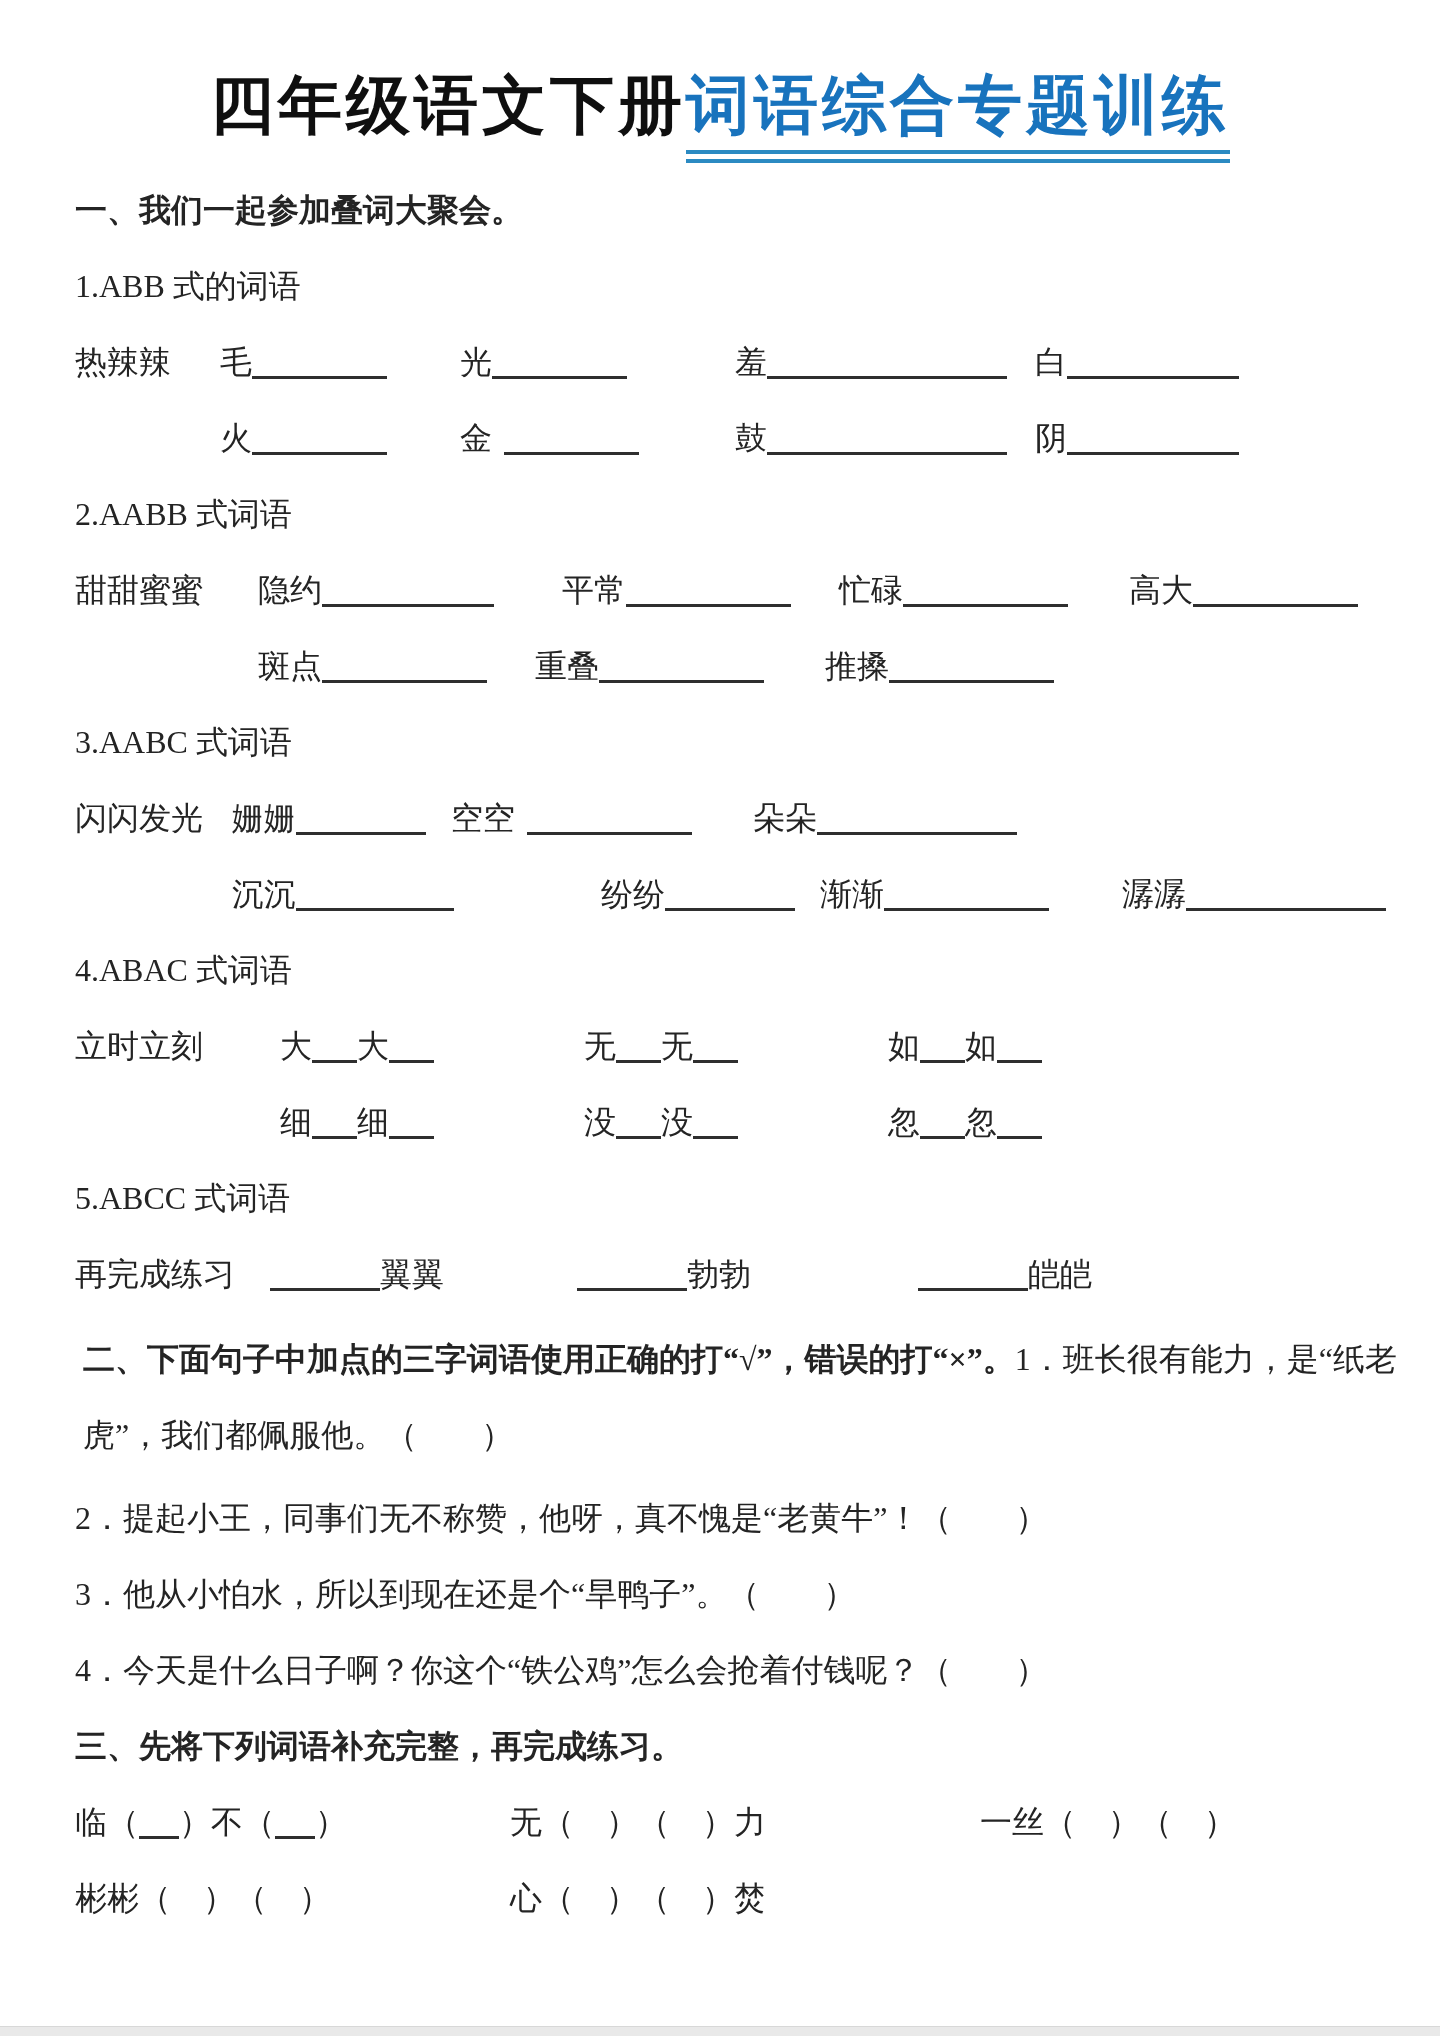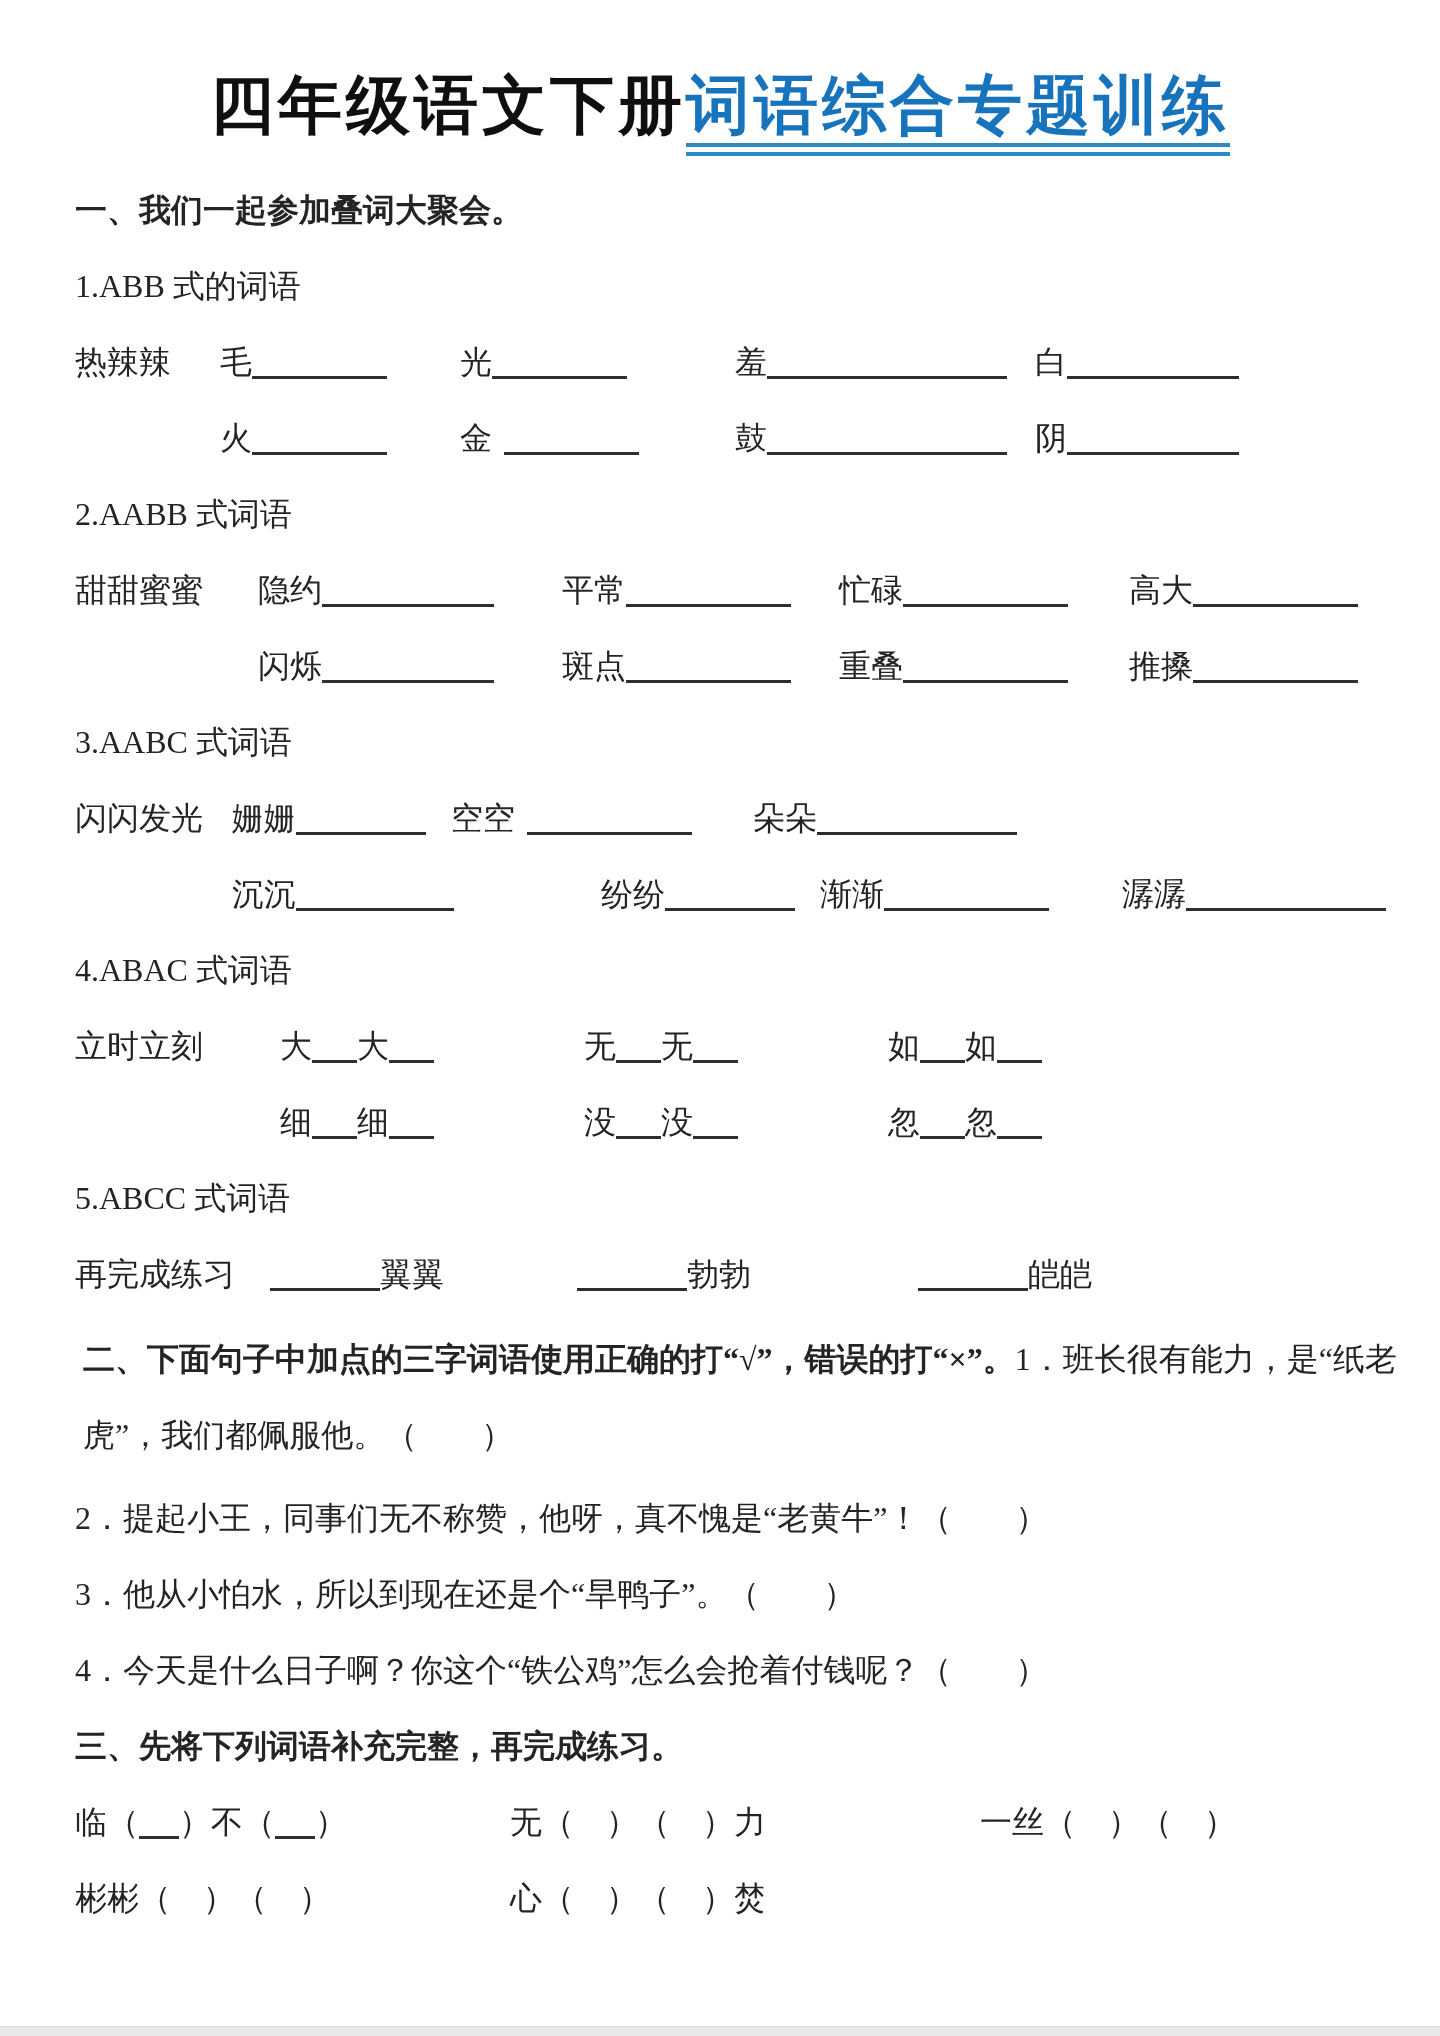--- a/index.html
+++ b/index.html
@@ -18,21 +18,21 @@
     font-family:"Liberation Sans","DejaVu Sans",sans-serif;
     font-weight:bold;
     font-size:64px;
     letter-spacing:4px;
     color:#0f0f0f;
     white-space:nowrap;
   }
   .title .hl{
     color:#1873bd;
     border-bottom:13px double #2b8ac2;
-    padding-bottom:2px;
+    padding-bottom:9px;
   }
 
   
   .content{padding:24px 45px 0 75px;font-size:32px;}
   .line{height:76px;display:flex;align-items:center;white-space:nowrap;}
   .sec-heading{font-weight:bold;}
   .para{margin:8px;line-height:76px;width:1330px;font-size:32px;}
   .para .sec-heading{font-weight:bold;}
 
   
@@ -96,21 +96,20 @@
     <div class="line">2.AABB 式词语</div>
     <div class="line row r-aabb">
       <span class="ex">甜甜蜜蜜</span>
       <span class="cell c1"><span>隐约</span><span class="bl w172"></span></span>
       <span class="cell c2"><span>平常</span><span class="bl w165"></span></span>
       <span class="cell c3"><span>忙碌</span><span class="bl w165"></span></span>
       <span class="cell c4"><span>高大</span><span class="bl w165"></span></span>
     </div>
     <div class="line row r-aabb">
       <span class="ex"></span>
-      <span class="cell c1"><span>闪烁</span><span class="bl w172"></span></span>
       <span class="cell c2"><span>斑点</span><span class="bl w165"></span></span>
       <span class="cell c3"><span>重叠</span><span class="bl w165"></span></span>
       <span class="cell c4"><span>推搡</span><span class="bl w165"></span></span>
     </div>
 
     <div class="line">3.AABC 式词语</div>
     <div class="line row r-aabc">
       <span class="ex">闪闪发光</span>
       <span class="cell c2"><span>姗姗</span><span class="bl w130"></span></span>
       <span class="cell c3"><span>空空</span><span class="bl w165 gap-l"></span></span>

